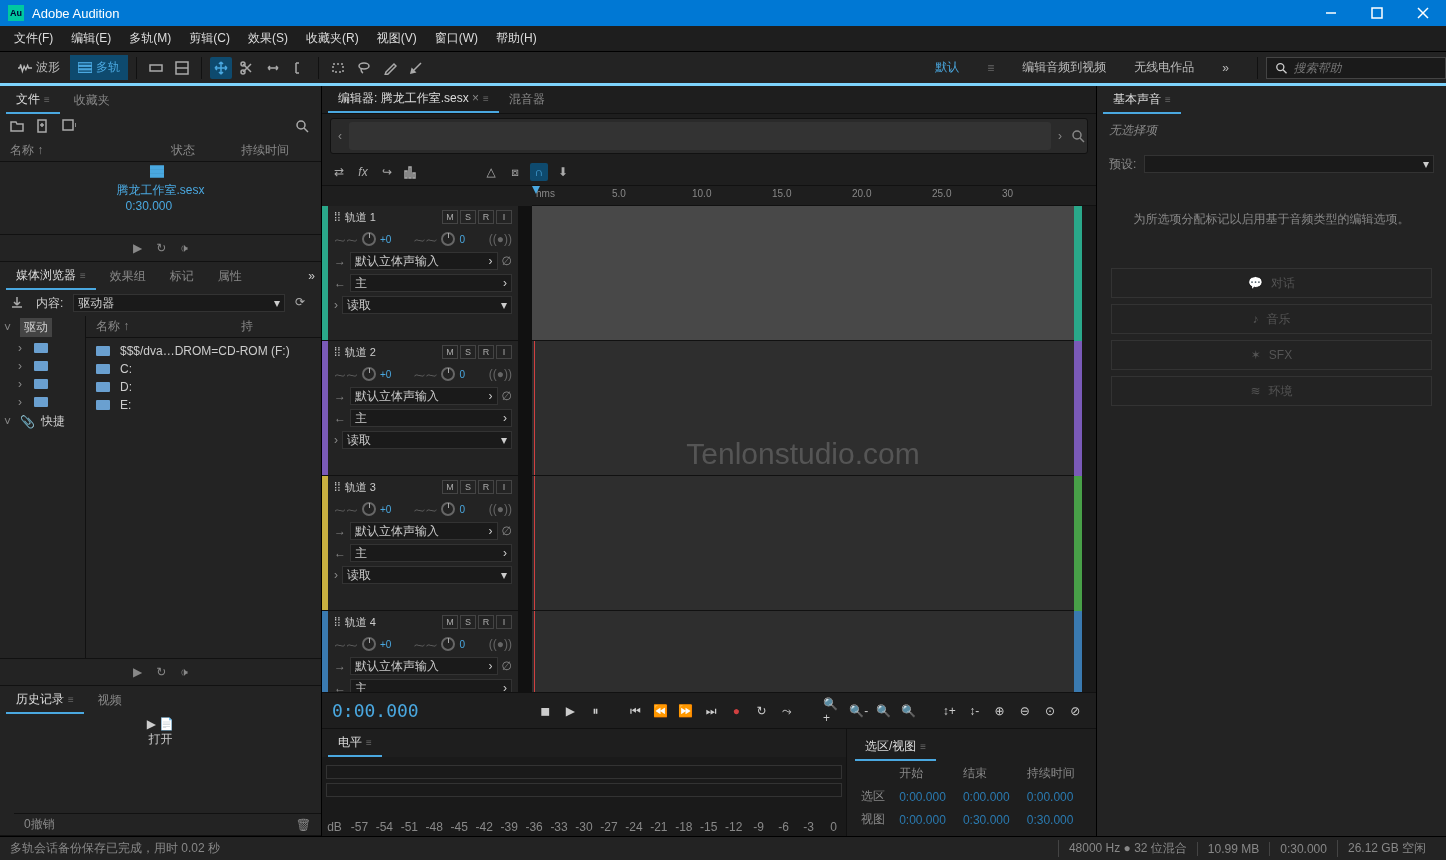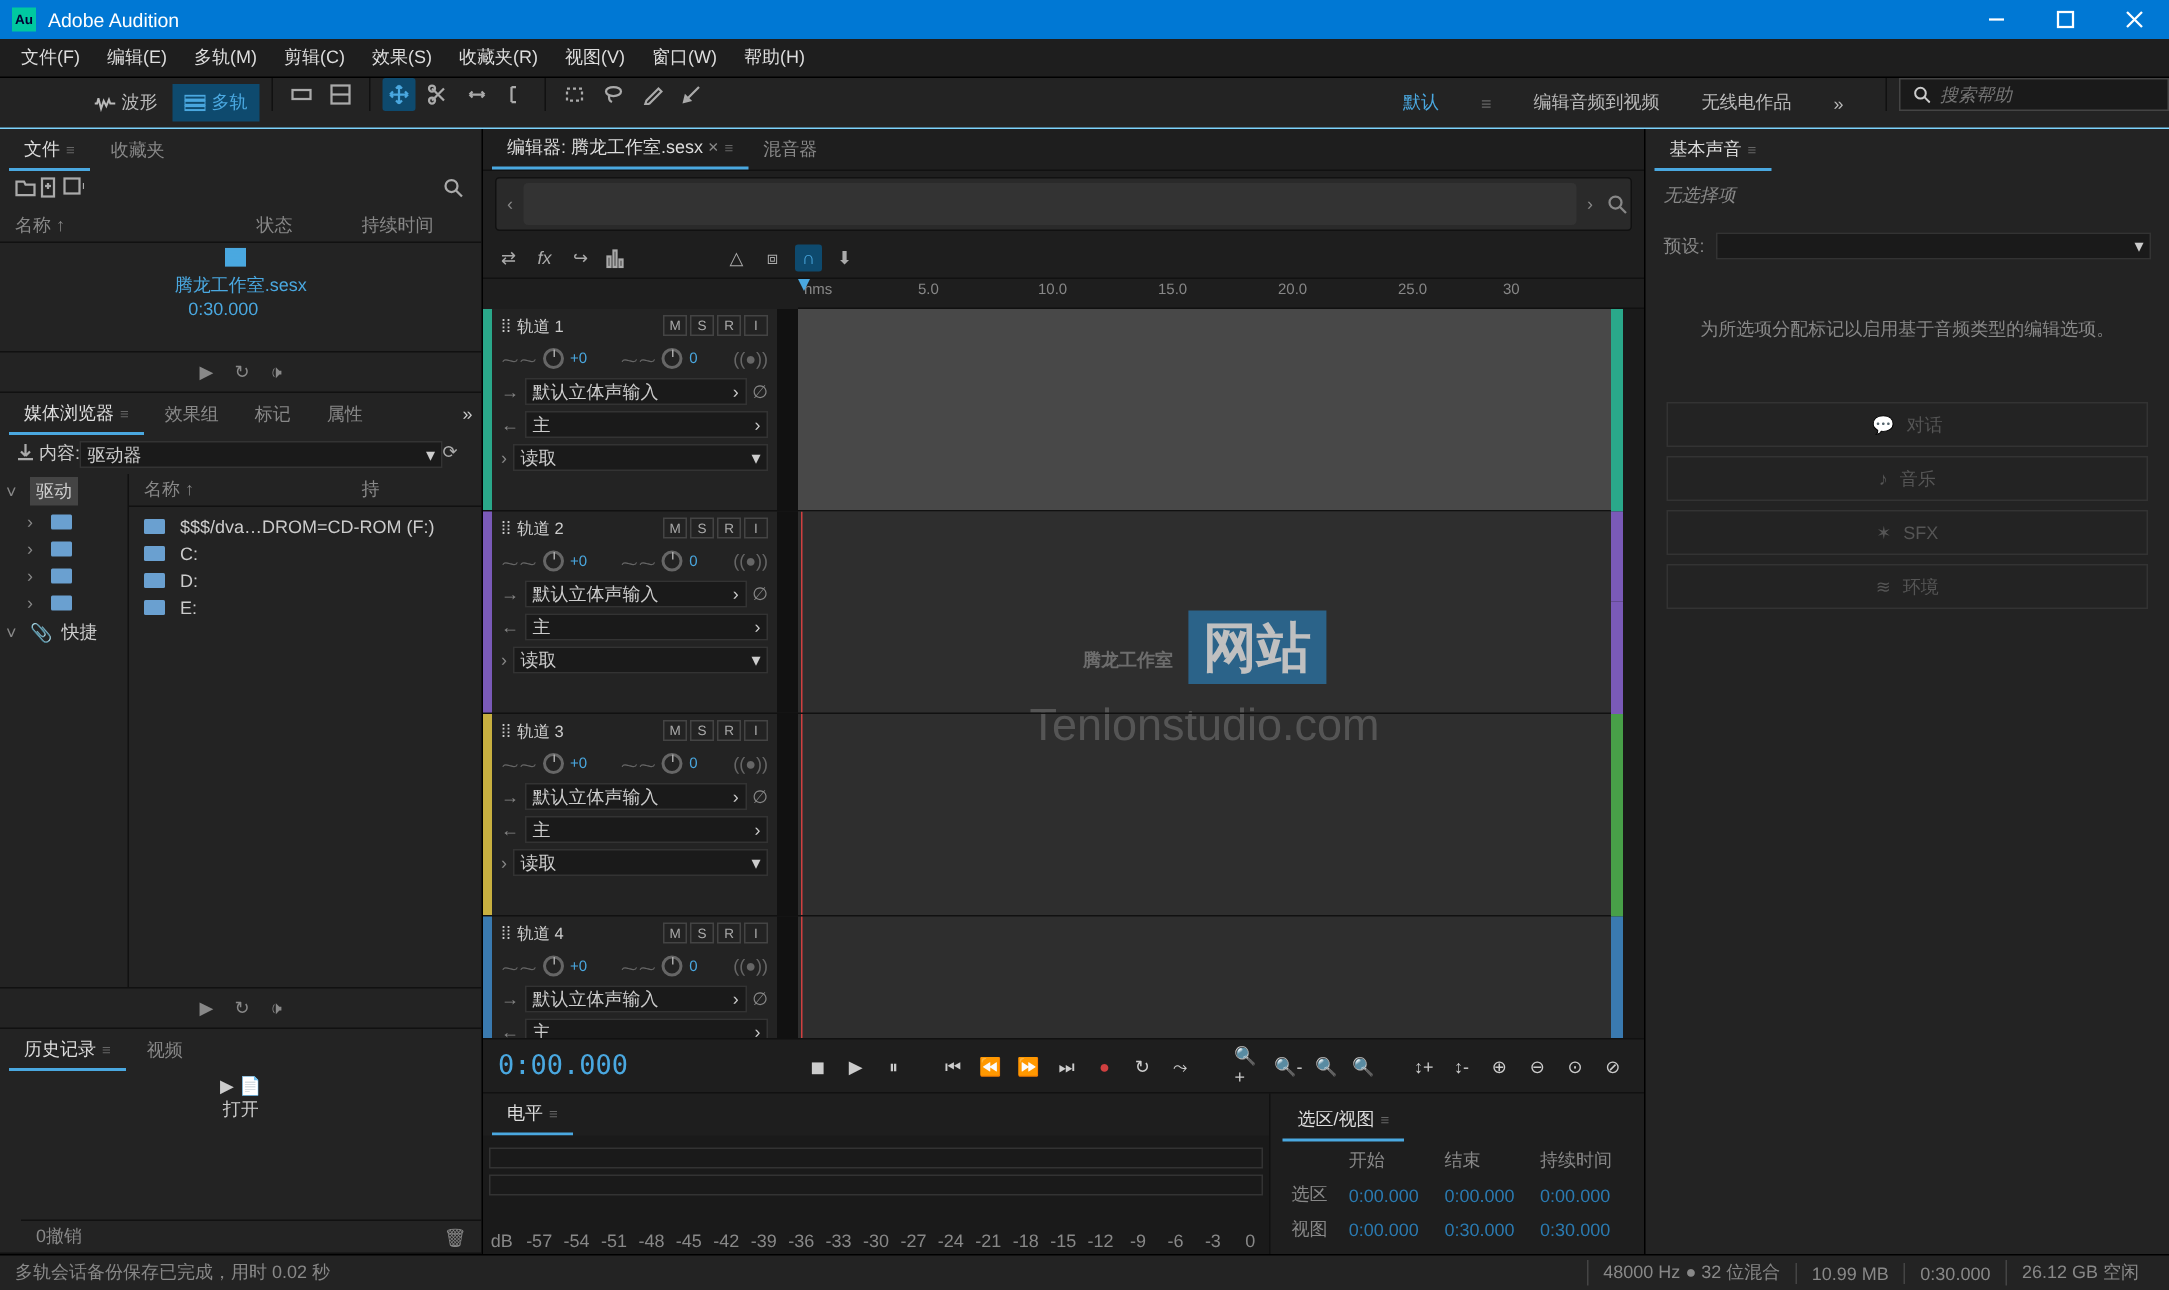--- a/index.html
+++ b/index.html
@@ -4,21 +4,21 @@
 <style>
 * { margin:0; padding:0; box-sizing:border-box; font-family:"Microsoft YaHei",Arial,sans-serif; font-size:12px; user-select:none; }
 body { background:#1e1e1e; color:#ccc; width:1446px; height:860px; overflow:hidden; display:flex; flex-direction:column; }
 .titlebar { background:#0078d4; height:26px; display:flex; align-items:center; padding-left:8px; color:#fff; }
 .titlebar .logo { width:16px; height:16px; background:#00c8a0; margin-right:8px; display:flex; align-items:center; justify-content:center; font-size:9px; font-weight:bold; color:#003; }
 .titlebar .title { flex:1; font-size:13px; }
 .winctrl { display:flex; }
 .winctrl div { width:46px; height:26px; display:flex; align-items:center; justify-content:center; cursor:pointer; }
 .menubar { background:#1e1e1e; height:26px; display:flex; align-items:center; padding-left:6px; gap:2px; border-bottom:1px solid #000; }
 .menubar span { padding:3px 8px; cursor:pointer; color:#ddd; }
-.toolbar { background:#232323; height:34px; display:flex; border-bottom:1px solid #7dd3fc;padding-left:45px; }
+.toolbar { background:#232323; height:34px; display:flex; align-items:center; border-bottom:3px solid #7dd3fc; }
 .modebox { display:flex; align-items:center; gap:2px; margin-left:10px; }
 .modebtn { display:flex; align-items:center; gap:4px; padding:4px 8px; cursor:pointer; color:#bbb; }
 .modebtn.active { background:#0e4a6e; color:#4aa8e0; }
 .modebtn .ic { width:14px; height:12px; }
 .sep { width:1px; height:22px; background:#111; margin:0 8px; }
 .toolicons { display:flex; gap:4px; }
 .toolicons div { width:22px; height:22px; display:flex; align-items:center; justify-content:center; cursor:pointer; color:#aaa; border-radius:2px; }
 .toolicons div.active { background:#0e4a6e; color:#4aa8e0; }
 .spacer { flex:1; }
 .workspaces { display:flex; align-items:center; gap:8px; margin-right:10px; }
@@ -26,21 +26,21 @@
 .workspaces span.active { color:#4aa8e0; }
 .searchbox { display:flex; align-items:center; gap:6px; background:#1a1a1a; border:1px solid #444; padding:2px 8px; width:180px; height:22px; }
 .searchbox input { background:none; border:none; color:#ccc; outline:none; width:100%; font-style:italic; }
 .main { flex:1; display:flex; min-height:0; }
 .left { width:322px; background:#232323; display:flex; flex-direction:column; border-right:1px solid #000; }
 .panel { border-bottom:1px solid #111; display:flex; flex-direction:column; }
 .tabs { display:flex; height:28px; align-items:center; padding-left:6px; gap:4px; }
 .tab { padding:4px 10px; cursor:pointer; color:#888; }
 .tab.active { color:#ddd; border-bottom:2px solid #4aa8e0; }
 .tab .menu { font-size:10px; margin-left:4px; color:#666; }
-.subtb { display:flex; align-items:flex-start; padding:4px 10px; height:26px; }
+.subtb { display:flex; align-items:center; gap:10px; padding:4px 10px; height:26px; }
 .subtb .ic { width:16px; height:16px; cursor:pointer; color:#aaa; }
 .listhdr { display:flex; padding:2px 10px; color:#888; font-size:11px; border-bottom:1px solid #111; }
 .listhdr span:first-child { flex:1; }
 .listhdr span { width:70px; }
 .row { display:flex; align-items:center; padding:3px 10px; cursor:pointer;flex-direction:column; }
 .row.sel { color:#4aa8e0; }
 .row .ic { width:16px; margin-right:6px; }
 .row .nm { flex:1; }
 .mediactrl { display:flex; justify-content:center; gap:14px; padding:6px; color:#888; border-top:1px solid #111; }
 .tree { padding:4px 6px; }
@@ -619,21 +619,20 @@
                 </div>
               </div>
 
     </div>
     <div style="width:14px;background:#111"></div>
           </div>
         </div>
       <div class="track-lanes" id="track-lanes">
         <div class="playhead"></div>
         <div class="wm">
-          <div class="cn"><span>腾龙工作室</span><span class="badge">网站</span></div>
           <div class="en">Tenlonstudio.com</div>
         </div>
       <div class="lane l1" style="height: 135px;"></div>
           <div class="lane" style="height: 135px;"></div>
           <div class="lane" style="height: 135px;"></div>
           <div class="lane" style="height: 90px;"></div>
         </div>
       <div class="color-strips" id="cstrips">
           <div class="cs" style="height: 135px; background: rgb(42, 168, 138);"></div>
           <div class="cs" style="height: 60px; background: rgb(122, 90, 184);"></div>

